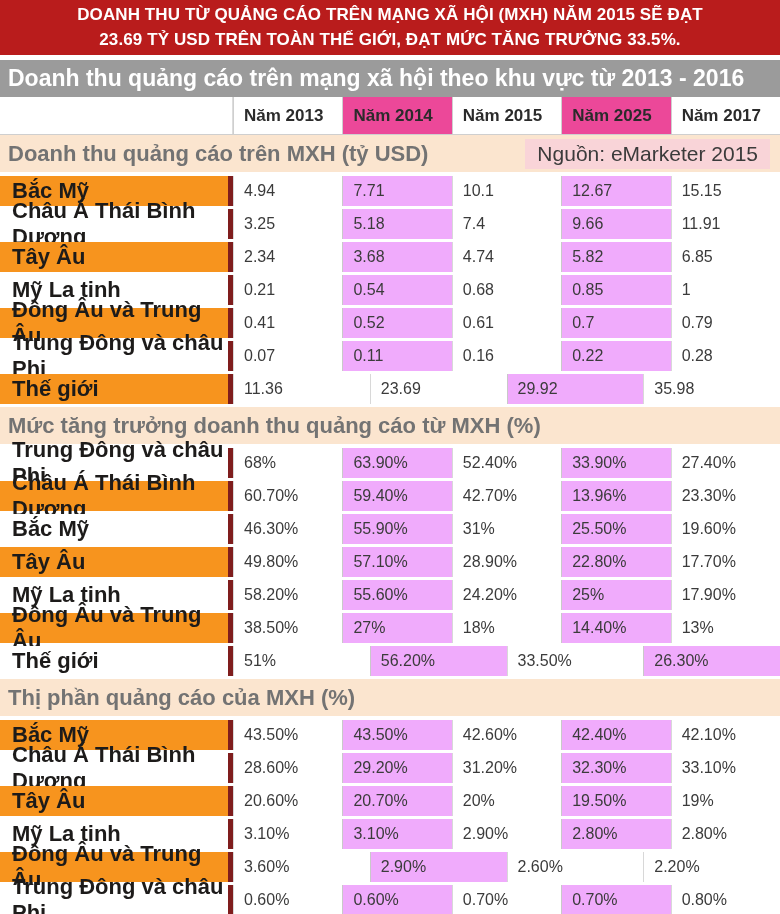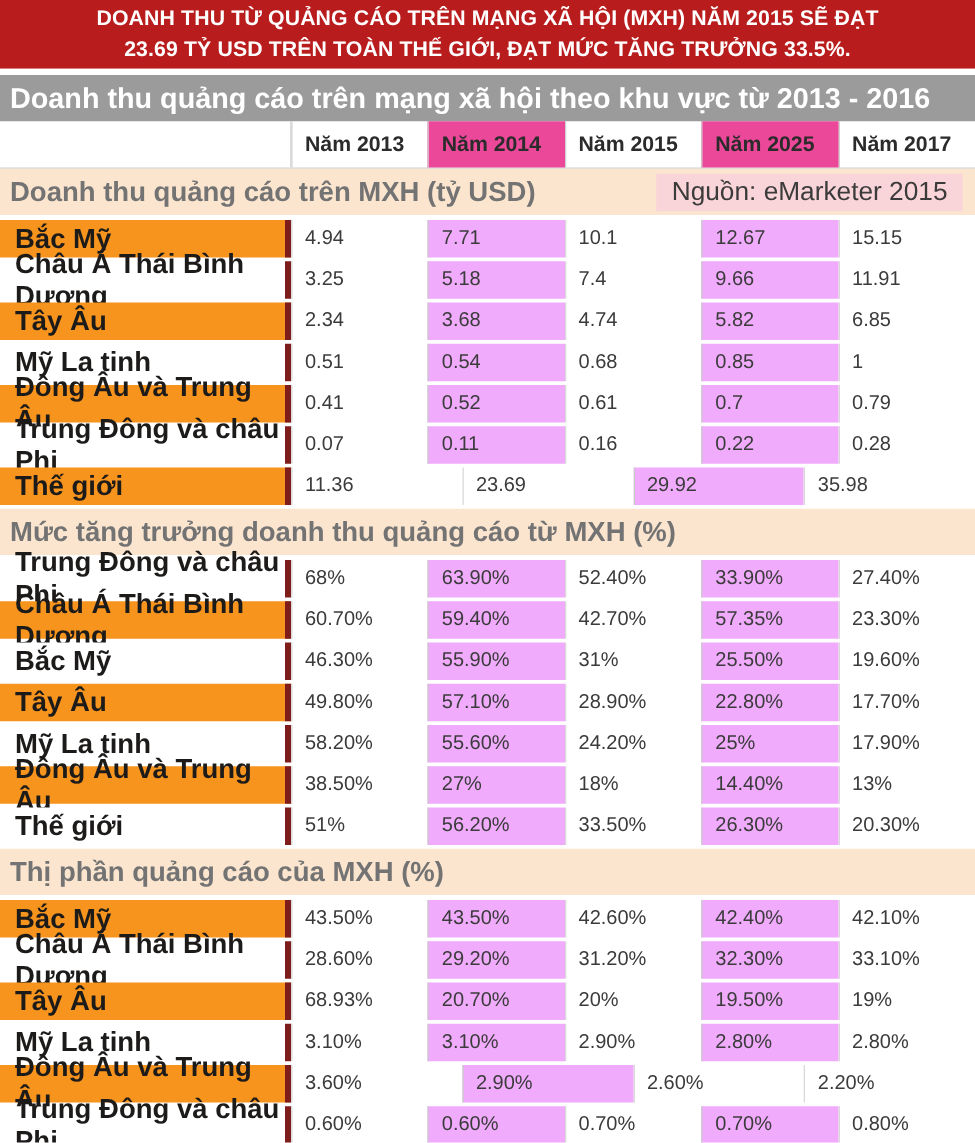--- a/index.html
+++ b/index.html
@@ -87,21 +87,21 @@
     <div class="row">
       <div class="row-label hl">Tây Âu</div>
       <div class="cell">2.34</div>
       <div class="cell shaded">3.68</div>
       <div class="cell">4.74</div>
       <div class="cell shaded">5.82</div>
       <div class="cell">6.85</div>
     </div>
     <div class="row">
       <div class="row-label">Mỹ La tinh</div>
-      <div class="cell">0.51</div>
+      <div class="cell">0.21</div>
       <div class="cell shaded">0.54</div>
       <div class="cell">0.68</div>
       <div class="cell shaded">0.85</div>
       <div class="cell">1</div>
     </div>
     <div class="row">
       <div class="row-label hl">Đông Âu và Trung Âu</div>
       <div class="cell">0.41</div>
       <div class="cell shaded">0.52</div>
       <div class="cell">0.61</div>
@@ -132,21 +132,21 @@
       <div class="cell shaded">63.90%</div>
       <div class="cell">52.40%</div>
       <div class="cell shaded">33.90%</div>
       <div class="cell">27.40%</div>
     </div>
     <div class="row">
       <div class="row-label hl">Châu Á Thái Bình Dương</div>
       <div class="cell">60.70%</div>
       <div class="cell shaded">59.40%</div>
       <div class="cell">42.70%</div>
-      <div class="cell shaded">57.35%</div>
+      <div class="cell shaded">13.96%</div>
       <div class="cell">23.30%</div>
     </div>
     <div class="row">
       <div class="row-label">Bắc Mỹ</div>
       <div class="cell">46.30%</div>
       <div class="cell shaded">55.90%</div>
       <div class="cell">31%</div>
       <div class="cell shaded">25.50%</div>
       <div class="cell">19.60%</div>
     </div>
@@ -173,21 +173,20 @@
       <div class="cell">18%</div>
       <div class="cell shaded">14.40%</div>
       <div class="cell">13%</div>
     </div>
     <div class="row">
       <div class="row-label">Thế giới</div>
       <div class="cell">51%</div>
       <div class="cell shaded">56.20%</div>
       <div class="cell">33.50%</div>
       <div class="cell shaded">26.30%</div>
-      <div class="cell">20.30%</div>
     </div>
     <div class="band">
       <span class="band-title">Thị phần quảng cáo của MXH (%)</span>
     </div>
     <div class="row">
       <div class="row-label hl">Bắc Mỹ</div>
       <div class="cell">43.50%</div>
       <div class="cell shaded">43.50%</div>
       <div class="cell">42.60%</div>
       <div class="cell shaded">42.40%</div>
@@ -196,21 +195,21 @@
     <div class="row">
       <div class="row-label">Châu Á Thái Bình Dương</div>
       <div class="cell">28.60%</div>
       <div class="cell shaded">29.20%</div>
       <div class="cell">31.20%</div>
       <div class="cell shaded">32.30%</div>
       <div class="cell">33.10%</div>
     </div>
     <div class="row">
       <div class="row-label hl">Tây Âu</div>
-      <div class="cell">68.93%</div>
+      <div class="cell">20.60%</div>
       <div class="cell shaded">20.70%</div>
       <div class="cell">20%</div>
       <div class="cell shaded">19.50%</div>
       <div class="cell">19%</div>
     </div>
     <div class="row">
       <div class="row-label">Mỹ La tinh</div>
       <div class="cell">3.10%</div>
       <div class="cell shaded">3.10%</div>
       <div class="cell">2.90%</div>

